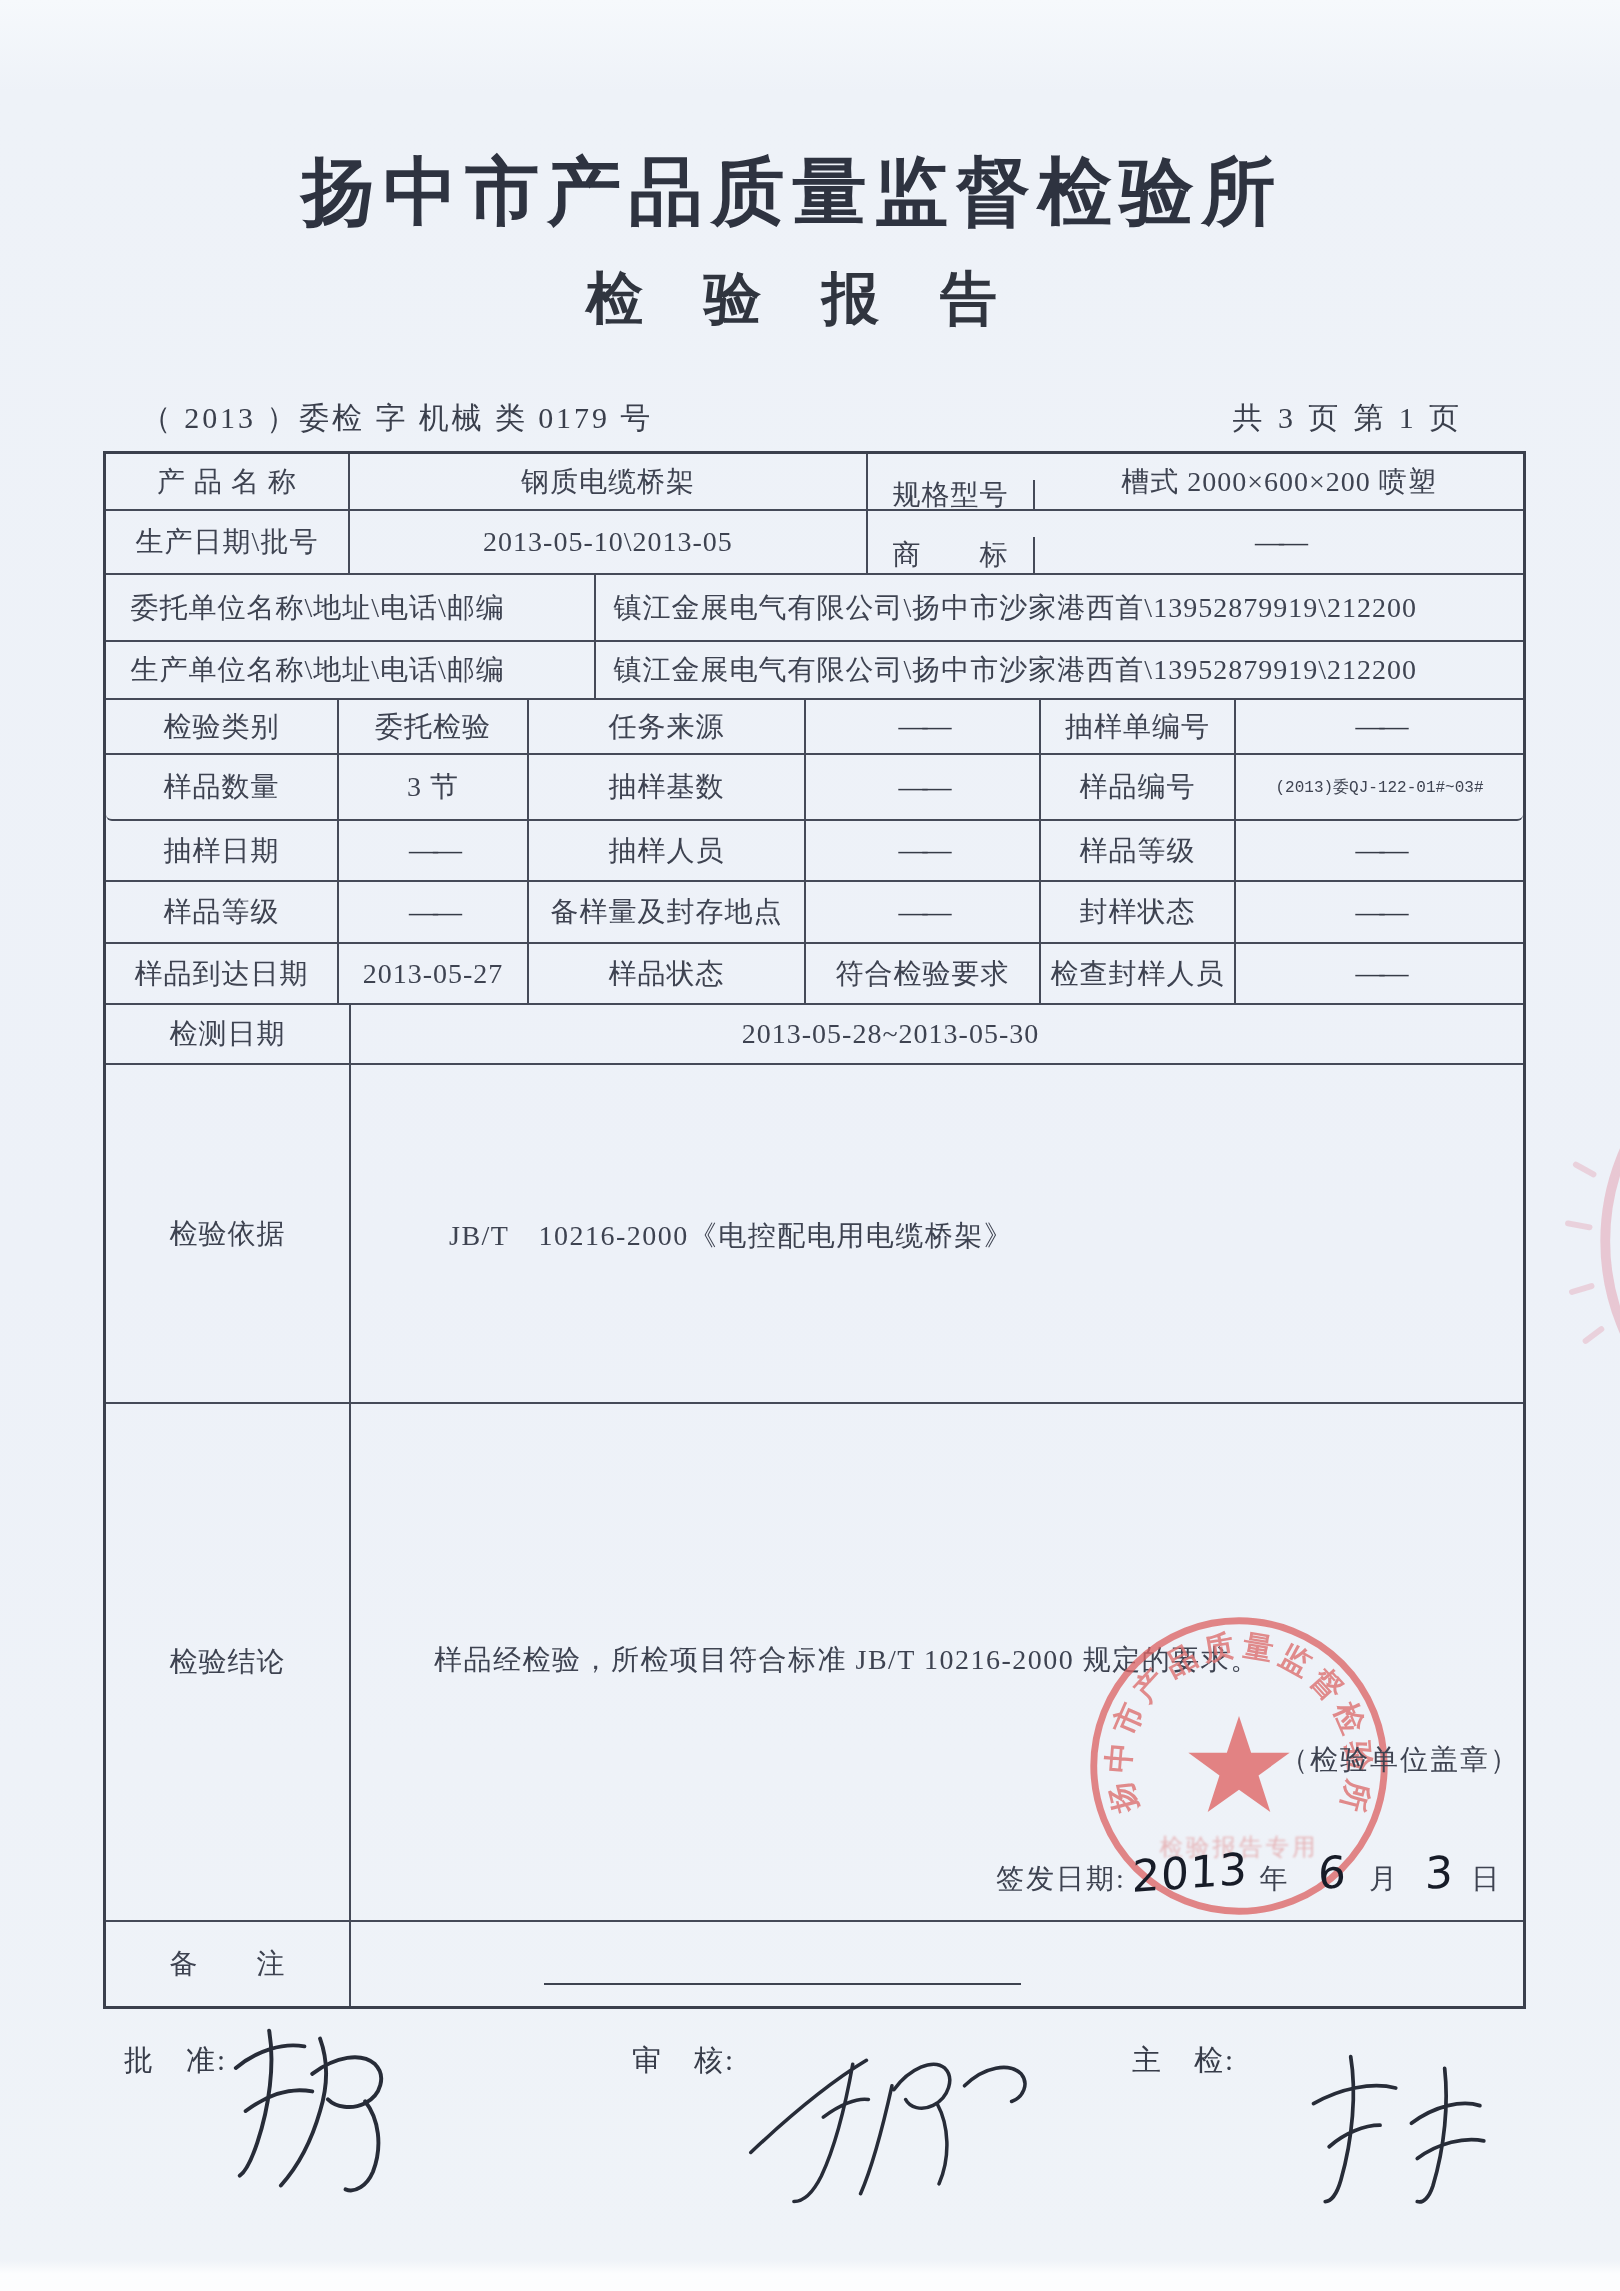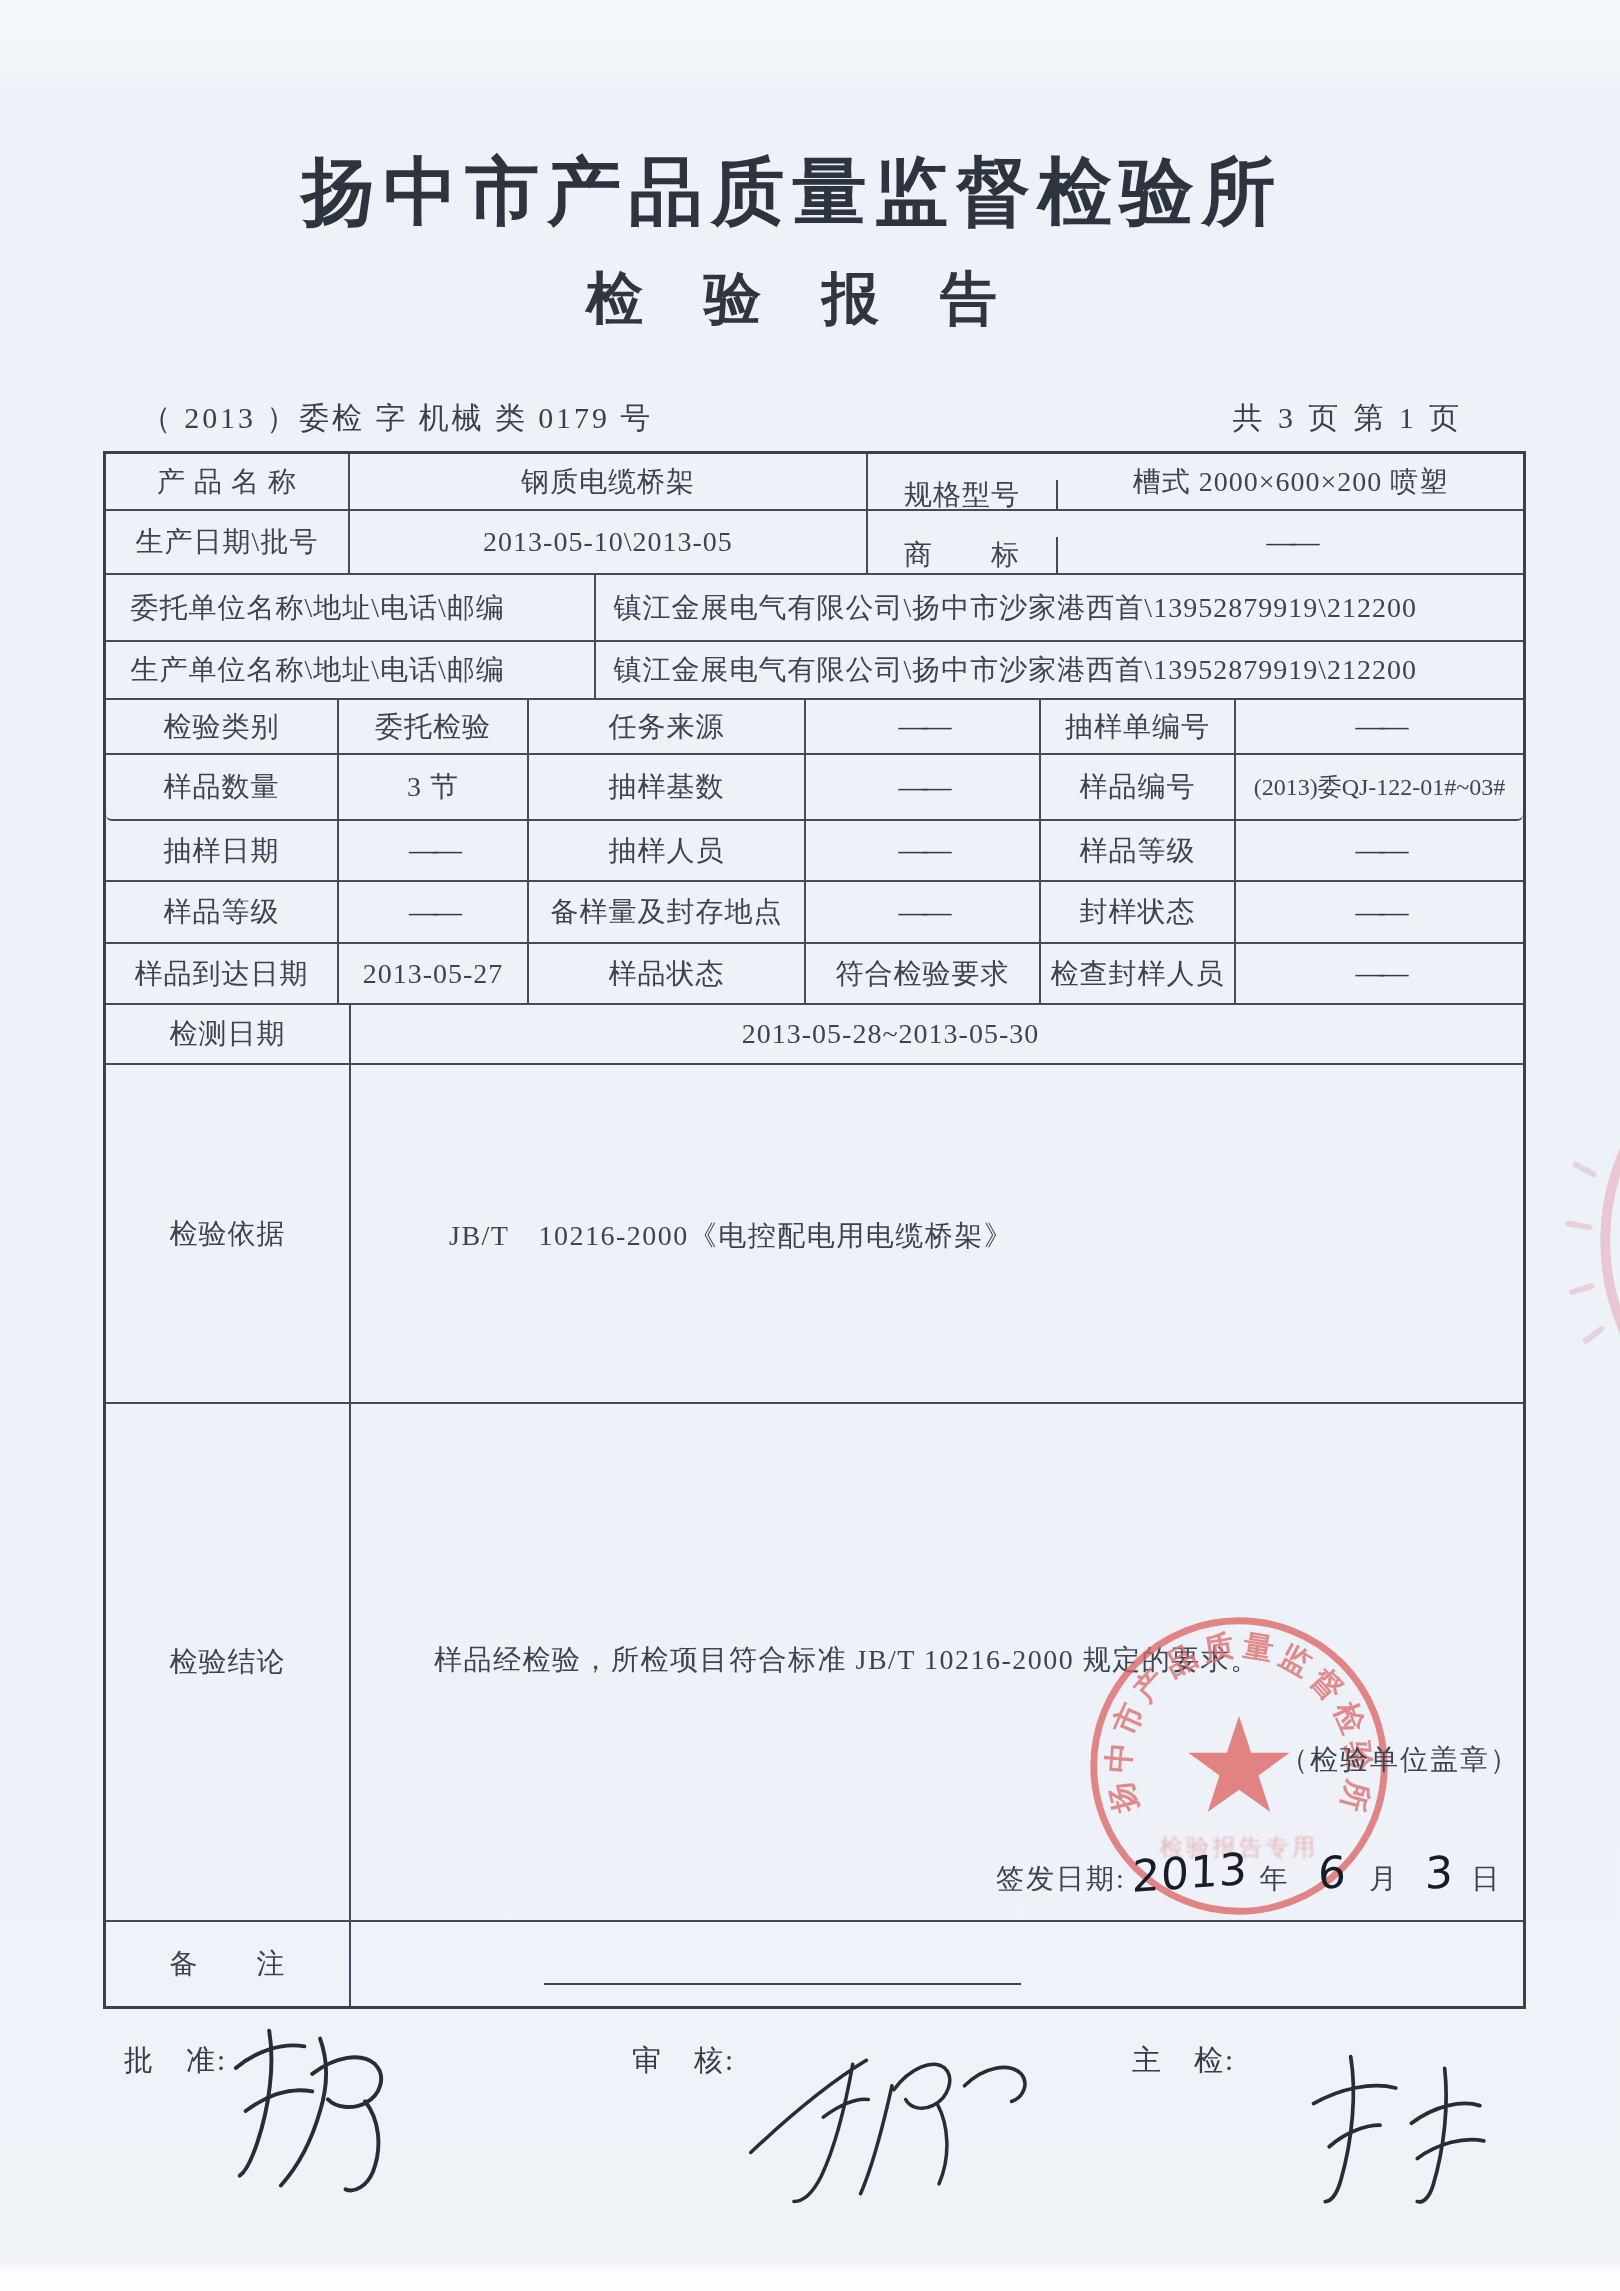--- a/index.html
+++ b/index.html
@@ -37,30 +37,30 @@
   .row:last-child { border-bottom:none; }
   .cell {
     border-right:2px solid #454a58;
     display:flex; align-items:center; justify-content:center;
     font-size:28px; letter-spacing:1px; color:#3e4351;
     overflow:hidden; white-space:nowrap;
   }
   .cell:last-child { border-right:none; }
   .grow { flex:1; }
   .left { justify-content:flex-start; }
-  .c-a1{width:244px;} .c-a2{width:518px;} .c-a3{width:190px;margin-top:26px;}
+  .c-a1{width:244px;} .c-a2{width:518px;} .c-a3{width:167px;margin-top:26px;}
   .c-b1{width:490px;}
   .c-c1{width:233px;} .c-c2{width:190px;} .c-c3{width:277px;} .c-c4{width:235px;} .c-c5{width:195px;}
   .c-d1{width:245px;}
   .h58{height:57px;} .h65{height:64px;} .h68{height:67px;} .h59{height:58px;}
   .h56{height:55px;} .h67{height:66px;border-radius:6px;} .h62{height:61px;} .h63{height:62px;}
   .h61{height:60px;} .h346{height:339px;} .h528{height:518px;} .h116{height:84px;}
   .pad25 { padding-left:24.5px; }
   .pad18 { padding-left:17.6px; }
-  .small { font-size:24px; letter-spacing:0; }
+  .small { font-size:16px; letter-spacing:0;font-family:Liberation Mono, monospace; }
   .dash { letter-spacing:-4.9px; font-size:29px; color:#363b47; }
   .basis-cell { position:relative; display:block; }
   .basis-text { position:absolute; left:98px; top:152px; font-size:28px; letter-spacing:1.5px; white-space:nowrap; }
   .concl-cell { position:relative; display:block; }
   .concl-text { position:absolute; left:83px; top:237px; font-size:28px; letter-spacing:1.5px; white-space:nowrap; }
   .stamp-note { position:absolute; left:929px; top:337px; font-size:28px; letter-spacing:2px; white-space:nowrap; z-index:6; }
   .issue-line { position:absolute; left:645px; top:443px; display:flex; align-items:baseline; font-size:28px; letter-spacing:2px; z-index:6; white-space:nowrap; }
   .hand { font-family:"DejaVu Sans",sans-serif; font-size:44px; font-weight:500; color:#171c28; letter-spacing:1px; transform:rotate(-4deg) skewX(-5deg); display:inline-block; }
   .u-year{margin-left:11.8px;} .h-month{margin-left:29px;} .u-month{margin-left:21.6px;} .h-day{margin-left:25.5px;} .u-day{margin-left:17.6px;}
   .stamp-svg { position:absolute; left:730px; top:204px; z-index:5; }

